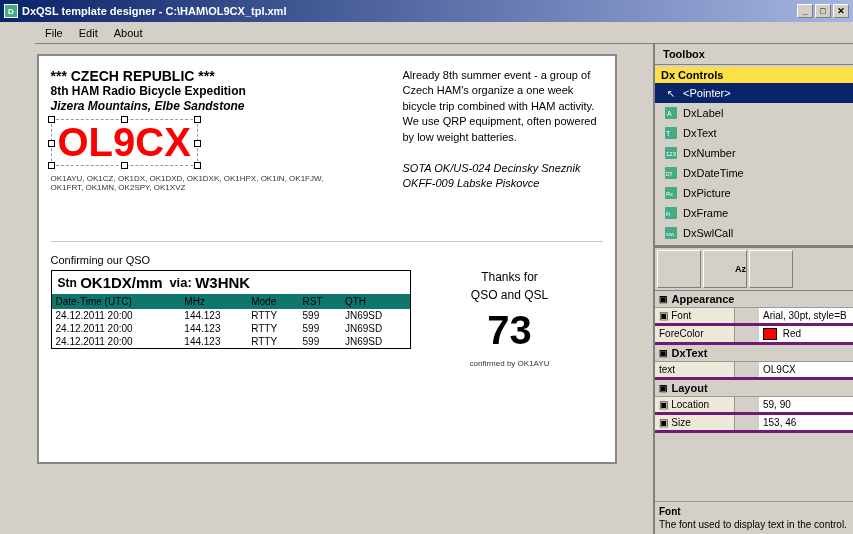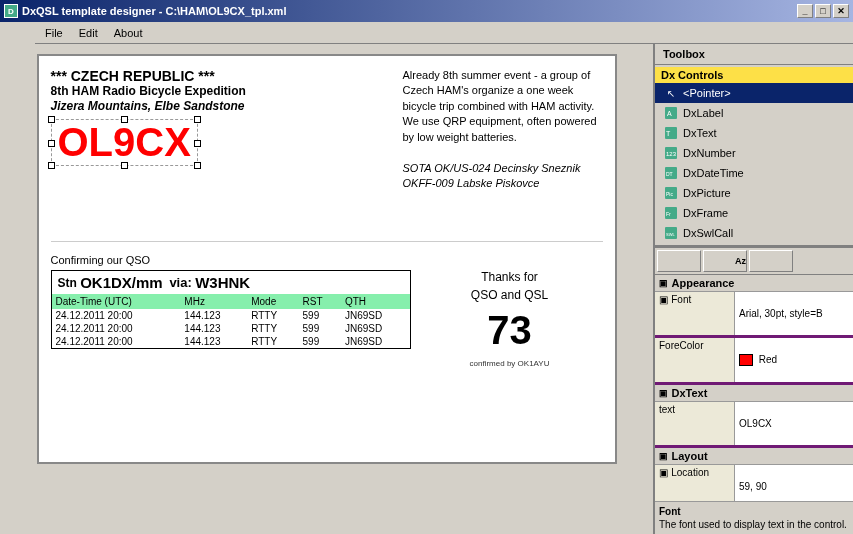--- a/index.html
+++ b/index.html
@@ -131,21 +131,21 @@
     .qsl-log-table {
       border: 1px solid #000;
       width: 360px;
       font-size: 10px;
     }
     .qsl-log-table table {
       width: 100%;
       border-collapse: collapse;
     }
     .qsl-log-table th {
-      background: #86efac;
+      background: #0f766e;
       border: none;
       padding: 2px 4px;
       font-weight: normal;
       text-align: left;
     }
     .qsl-log-table td {
       padding: 1px 4px;
       border: none;
     }
     .log-header-row {
@@ -273,21 +273,21 @@
     .props-toolbar {
       display: flex;
       gap: 2px;
       padding: 2px;
       border-bottom: 1px solid #808080;
       background: #d4d0c8;
     }
 
     .props-tool-btn {
       width: 22px;
-      height: 22px;
+      height: 38px;
       background: #d4d0c8;
       border: 1px solid #808080;
       border-top-color: #fff;
       border-left-color: #fff;
       display: flex;
       align-items: center;
       justify-content: flex-end;
       font-size: 10px;
       cursor: pointer;
       padding-left: 42px;
@@ -319,23 +319,24 @@
     }
     .prop-name {
       width: 80px;
       padding: 2px 4px;
       border-right: 1px solid #999;
       background: #ece9d8;
       font-size: 10px;
     }
     .prop-value {
       flex: 1;
-      padding: 16px 4px;
+      padding: 2px 4px;
       background: white;
       font-size: 10px;
+      margin-left: 24px;
     }
     .color-swatch {
       display: inline-block;
       width: 14px;
       height: 12px;
       background: red;
       border: 1px solid #000;
       vertical-align: middle;
       margin-right: 3px;
     }
@@ -389,20 +390,21 @@
           <div class="handle h-tm"></div>
           <div class="handle h-tr"></div>
           <div class="handle h-ml"></div>
           <div class="handle h-mr"></div>
           <div class="handle h-bl"></div>
           <div class="handle h-bm"></div>
           <div class="handle h-br"></div>
           <div style="color: red; font-size: 40px; font-weight: bold; font-family: Arial; padding: 0 6px;">OL9CX</div>
         </div>
 
+        <div class="qsl-operators">OK1AYU, OK1CZ, OK1DX, OK1DXD, OK1DXK, OK1HPX, OK1IN, OK1FJW, OK1FRT, OK1MN, OK2SPY, OK1XVZ</div>
       </div>
 
       <div class="qsl-right-section">
         <div style="font-size: 11px; line-height: 1.4;">Already 8th summer event - a group of Czech HAM's organize a one week bicycle trip combined with HAM activity. We use QRP equipment, often powered by low weight batteries.</div>
         <div class="qsl-sota">
           <div>SOTA OK/US-024 Decinsky Sneznik</div>
           <div>OKFF-009 Labske Piskovce</div>
         </div>
       </div>
 

